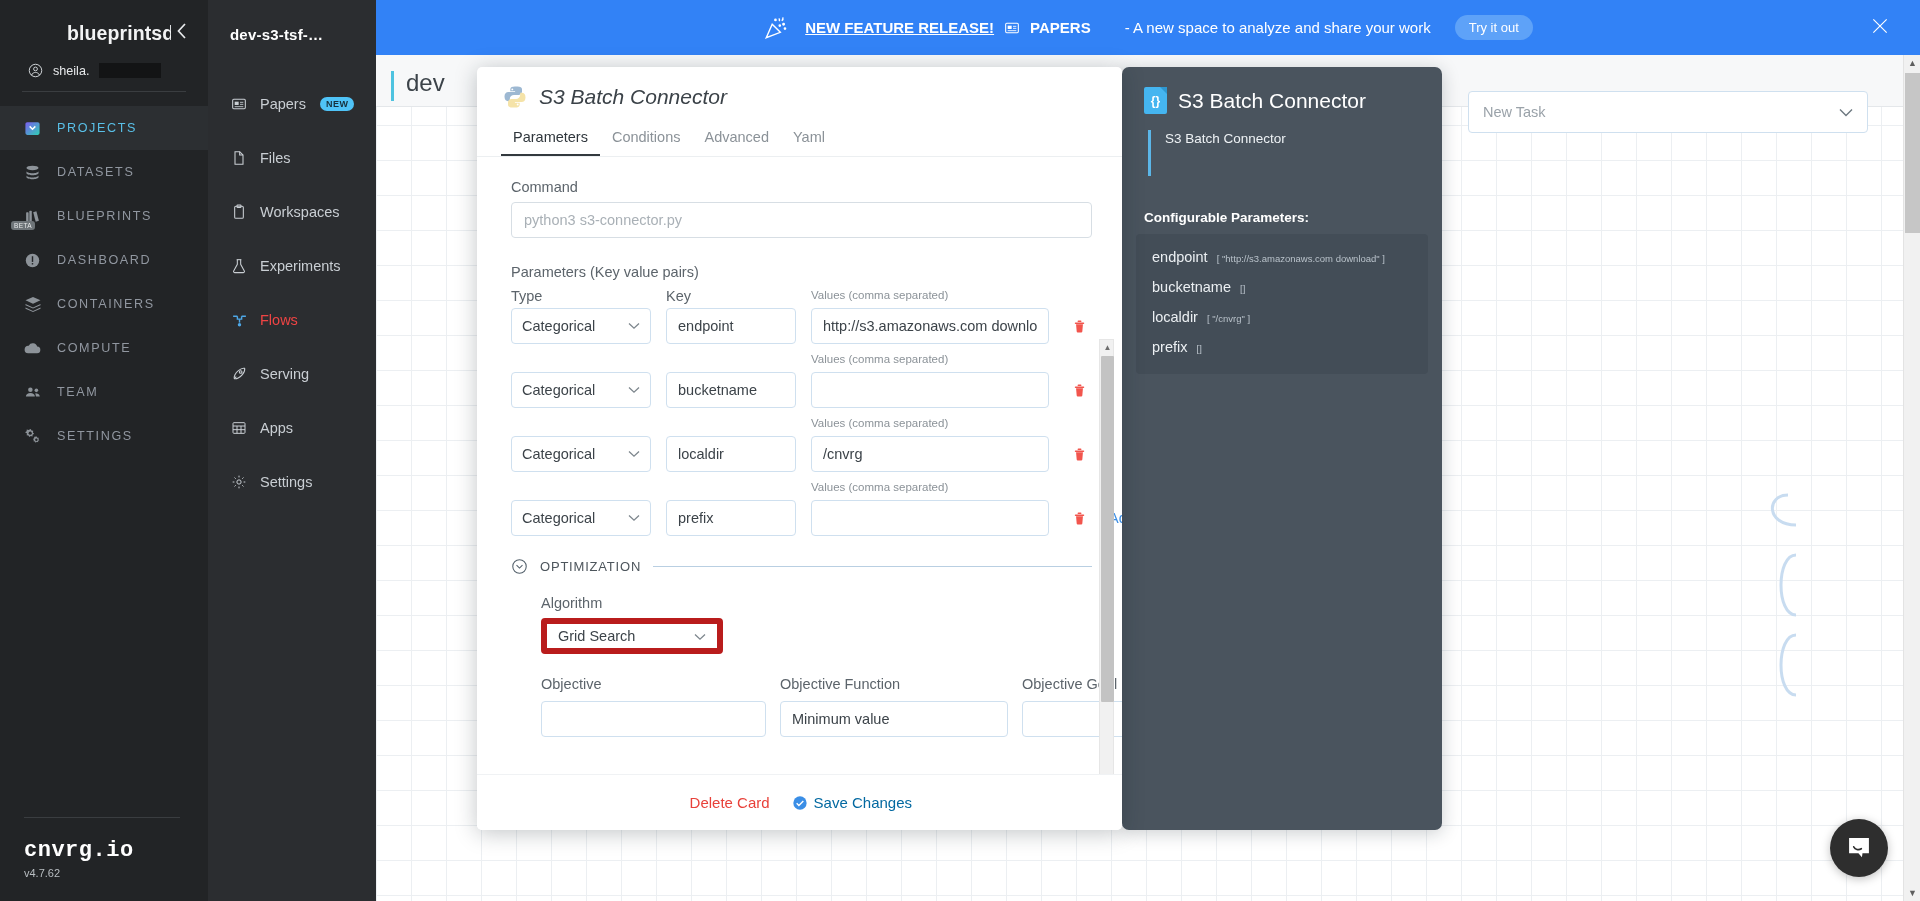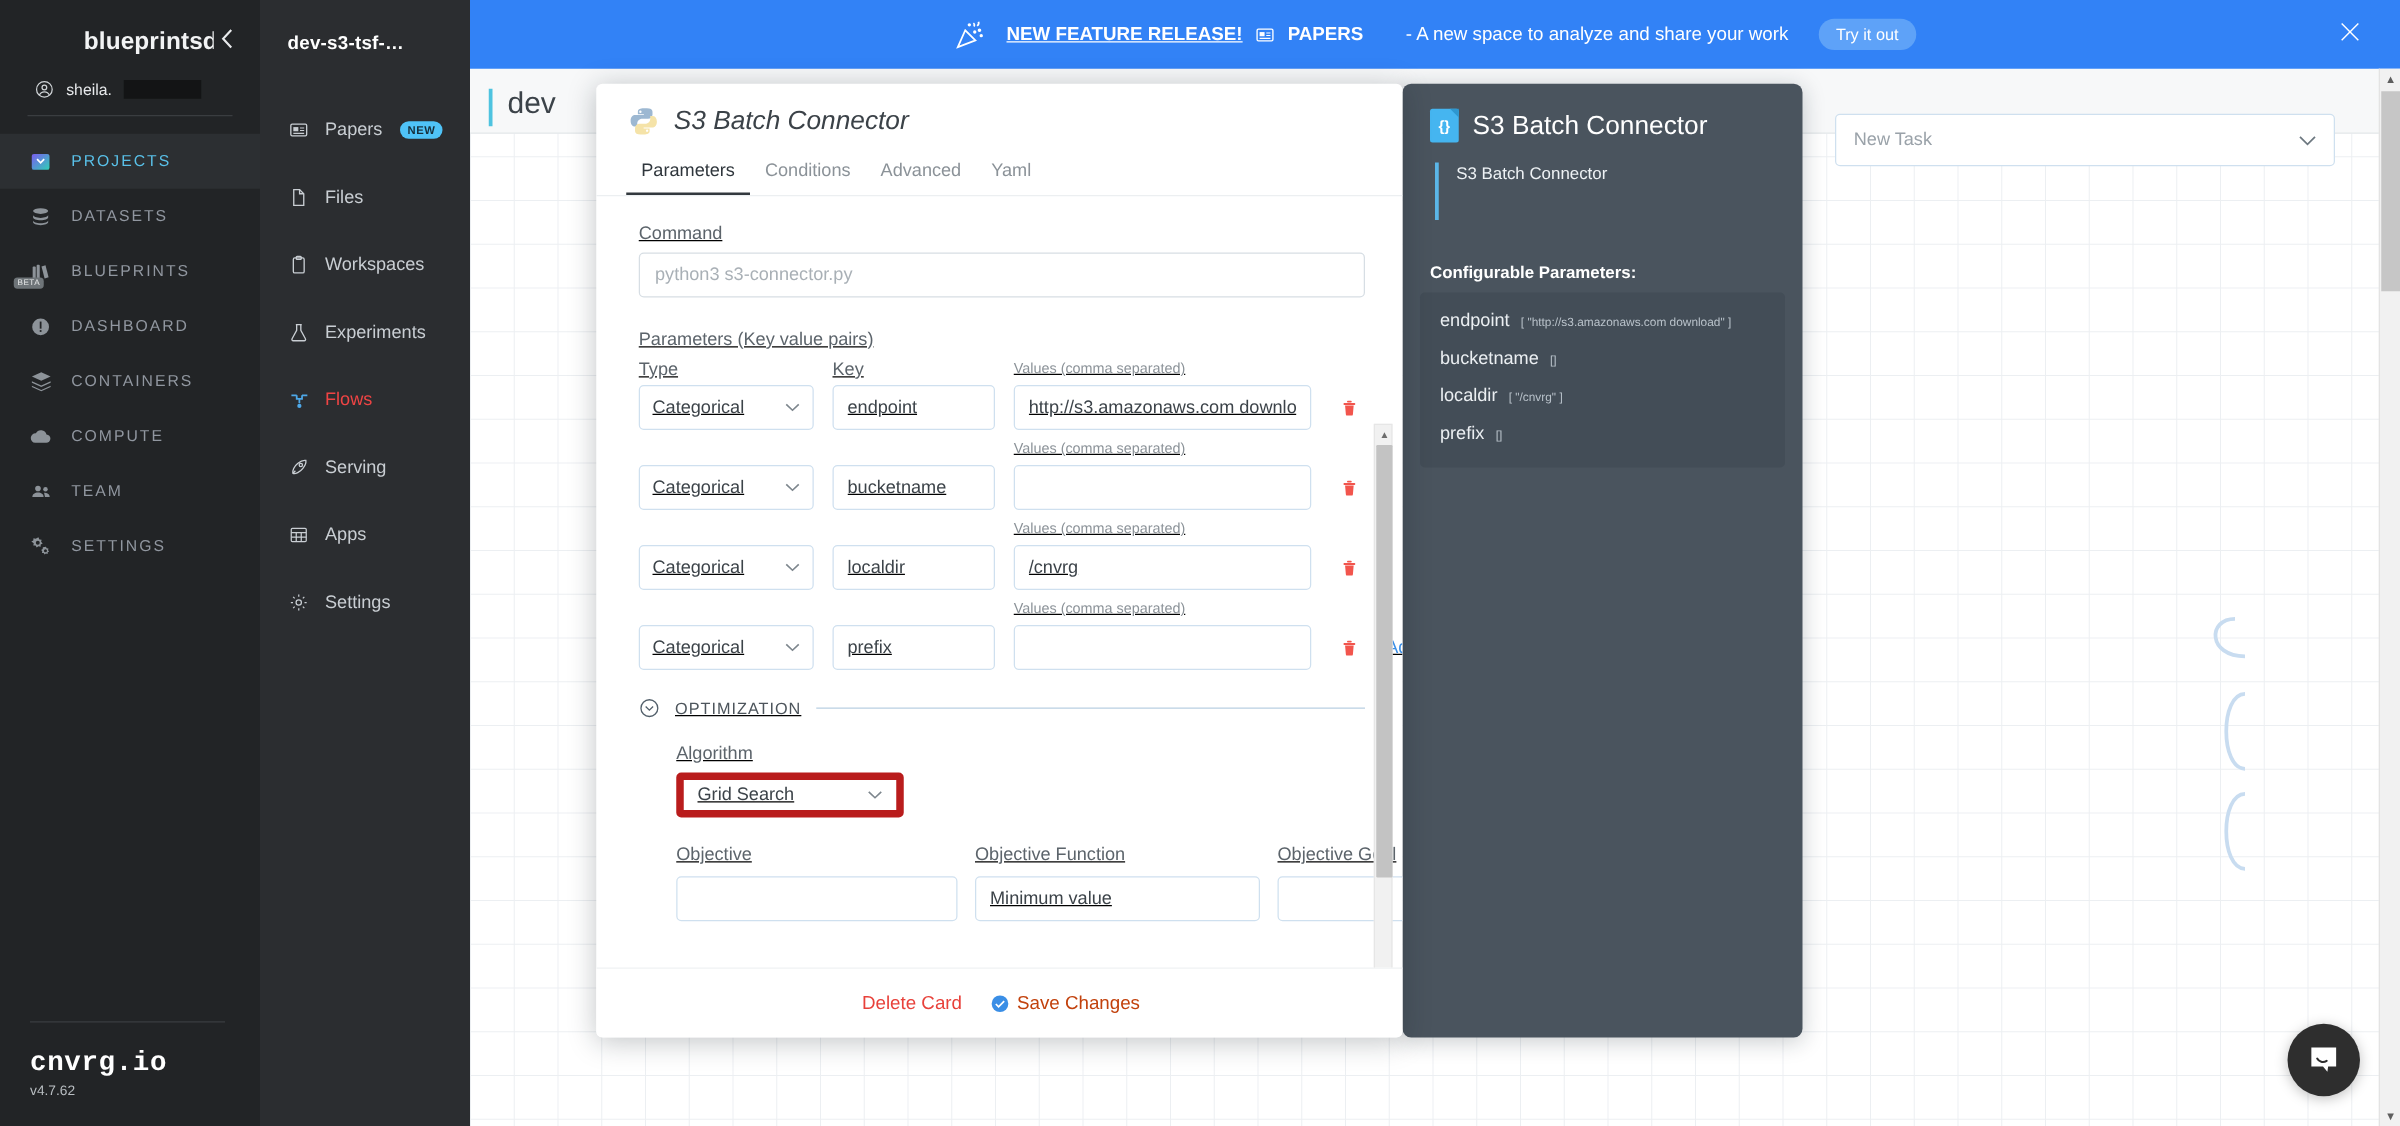--- a/index.html
+++ b/index.html
@@ -180,21 +180,21 @@
   .tab {
     padding: 8px 12px 9px 12px; font-size: 14.5px; color: #8b9298;
     cursor: pointer; border-bottom: 2px solid transparent;
   }
   .tab.active { color: #2f363c; border-bottom: 2px solid #33393e; }
 
   .modal-body {
     flex: 1; overflow: hidden; position: relative; padding: 0;
   }
   .scroll-area {
-    position: absolute; inset: 0 0 0 0; padding: 22px 30px 0 34px; text-decoration: underline;
+    position: absolute; inset: 0 0 0 0; padding: 22px 30px 0 34px;
   }
   .field-label { font-size: 14.5px; color: #5c646b; margin-bottom: 7px; }
   .txt-input {
     width: 100%; height: 36px; border: 1px solid #d7dee4; border-radius: 4px;
     padding: 0 12px; font-size: 14.5px; color: #3c4349;
     font-family: inherit; background: #fff;
   }
   .txt-input::placeholder { color: #a9b0b6; }
   .section-caption { font-size: 14.5px; color: #5c646b; margin: 26px 0 8px 0; }
 
@@ -262,21 +262,21 @@
     background: #c3c3c3; border-radius: 1px;
   }
 
   .modal-footer {
     height: 56px; display: flex; align-items: center; justify-content: flex-end;
     gap: 22px; padding-right: 210px; border-top: 1px solid #f0f2f4;
     background: #fff;
   }
   .del-card { color: #e8413a; font-size: 15px; cursor: pointer; }
   .save-changes {
-    color: #c2410c; font-size: 15px; cursor: pointer;
+    color: #0369a1; font-size: 15px; cursor: pointer;
     display: flex; align-items: center; gap: 6px;
   }
 
   
   .info-panel {
     position: absolute; left: 1122px; top: 67px; width: 320px; height: 763px;
     background: #4a545e; border-radius: 7px; color: #e6eaee;
     box-shadow: 0 3px 18px rgba(20,30,40,.22);
     padding: 20px 22px 0 22px; overflow: hidden;
   }

